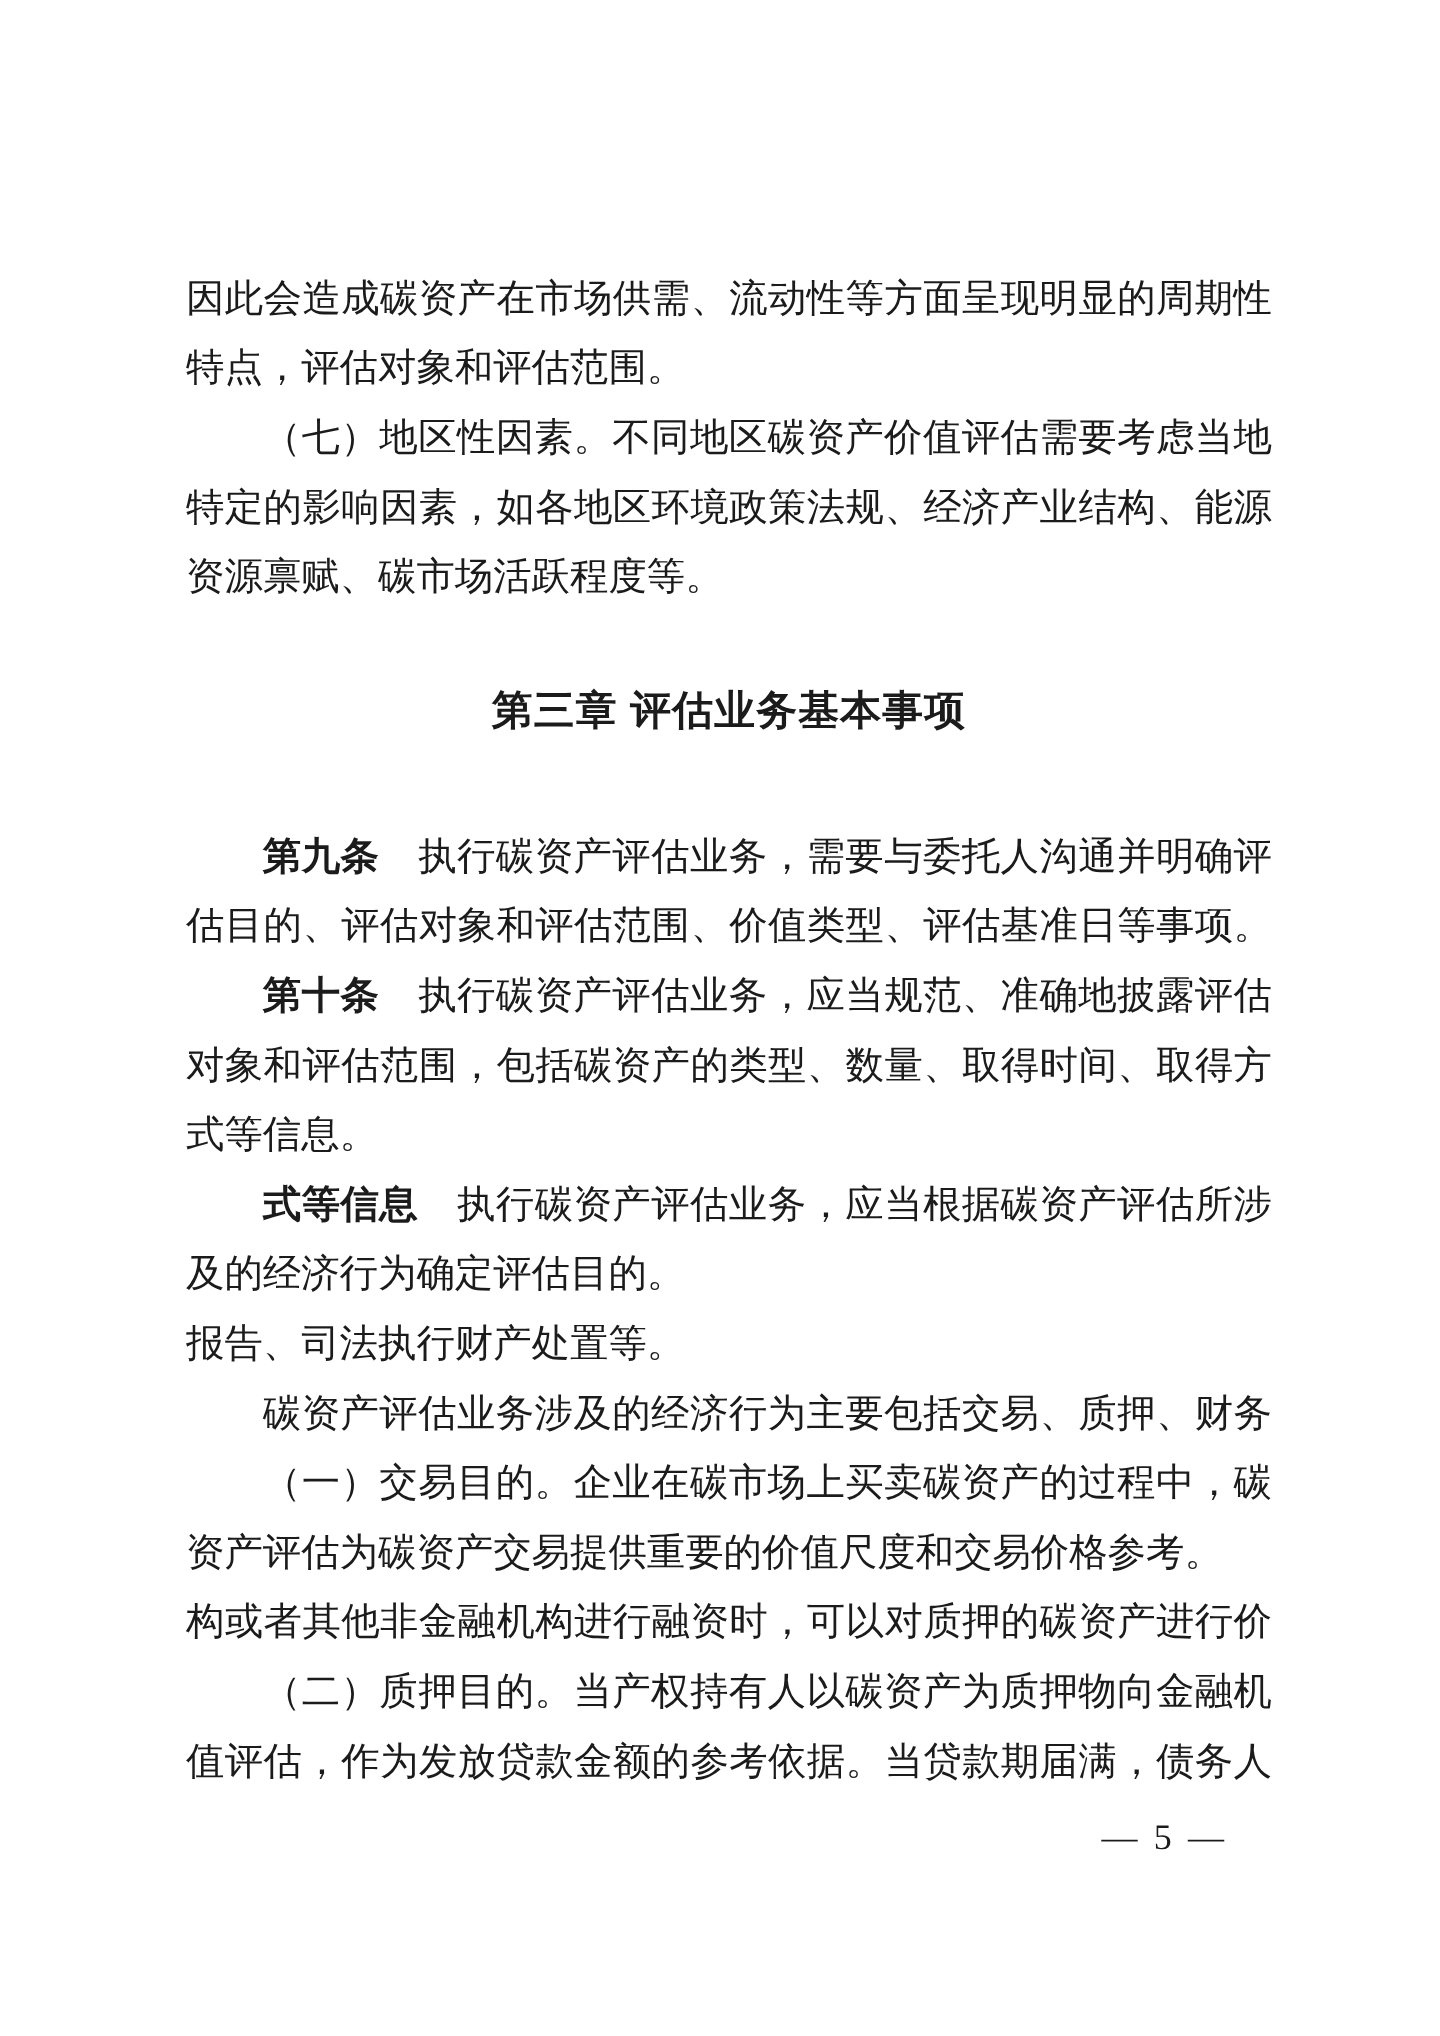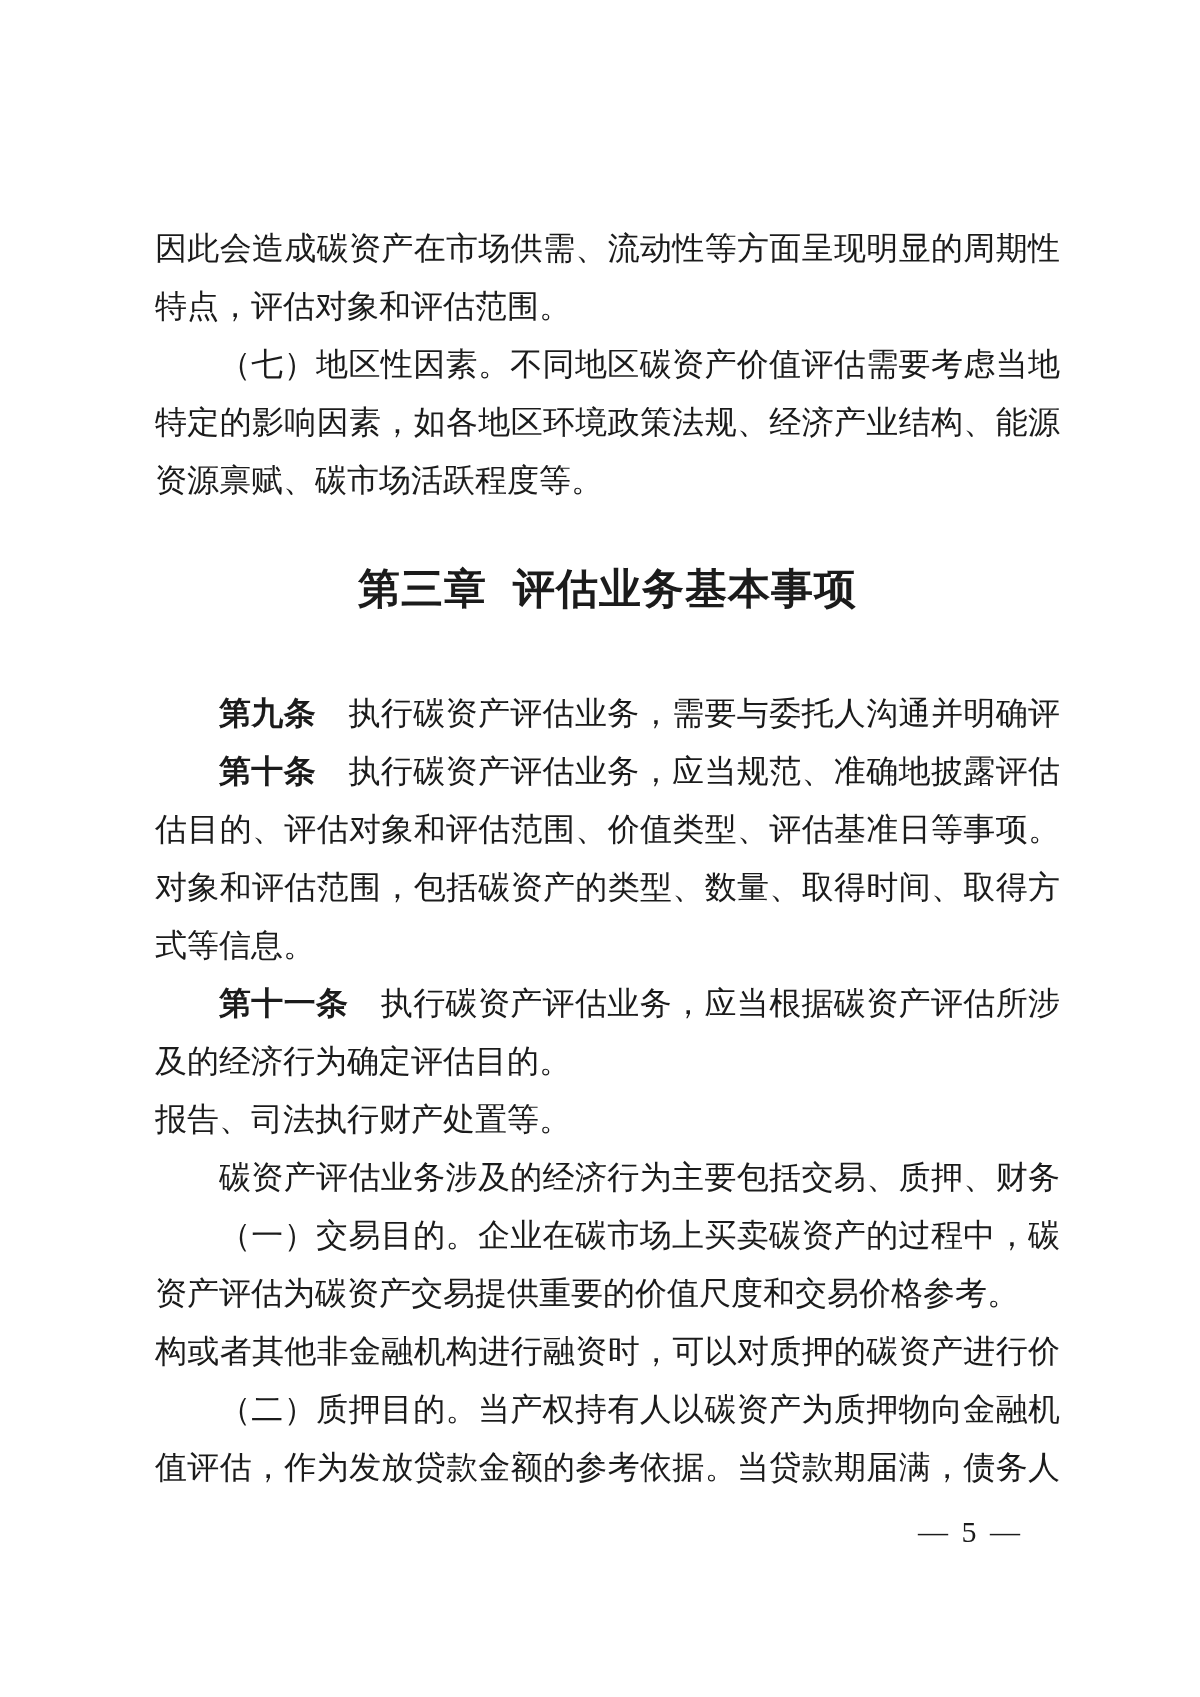--- a/index.html
+++ b/index.html
@@ -41,23 +41,23 @@
     text-align-last: justify;
   }
   .line.indent {
     text-indent: 64px;
   }
   .line .bold {
     font-weight: bold;
     font-family: Liberation Serif, serif;
   }
   .heading-line {
-    font-family: Liberation Mono, monospace;
+    font-family: Liberation Sans, sans-serif;
     font-weight: bold;
-    font-size: 42px;
+    font-size: 34px;
     line-height: 58px;
     height: 58px;
     text-align: left;
     text-align-last: center;
     text-indent: 0;
     margin-top: 54px;
     margin-bottom: 63px;
     letter-spacing: 1px;
   }
   .page-number {
@@ -75,25 +75,25 @@
 
 <div class="page">
   <div class="text-block">
       <div class="line justify"><span>因此会造成碳资产在市场供需、流动性等方面呈现明显的周期性</span></div>
       <div class="line"><span>特点，评估对象和评估范围。</span></div>
       <div class="line indent justify"><span>（七）地区性因素。不同地区碳资产价值评估需要考虑当地</span></div>
       <div class="line justify"><span>特定的影响因素，如各地区环境政策法规、经济产业结构、能源</span></div>
       <div class="line"><span>资源禀赋、碳市场活跃程度等。</span></div>
       <div class="heading-line"><span class="bold">第三章 评估业务基本事项</span></div>
       <div class="line indent justify"><span class="bold">第九条</span><span>　执行碳资产评估业务，需要与委托人沟通并明确评</span></div>
+      <div class="line justify"><span>估目的、评估对象和评估范围、价值类型、评估基准日等事项。</span></div>
       <div class="line indent justify"><span class="bold">第十条</span><span>　执行碳资产评估业务，应当规范、准确地披露评估</span></div>
-      <div class="line justify"><span>估目的、评估对象和评估范围、价值类型、评估基准日等事项。</span></div>
       <div class="line justify"><span>对象和评估范围，包括碳资产的类型、数量、取得时间、取得方</span></div>
       <div class="line"><span>式等信息。</span></div>
-      <div class="line indent justify"><span class="bold">第十一条</span><span>　执行碳资产评估业务，应当根据碳资产评估所涉</span></div>
+      <div class="line indent justify"><span class="bold">式等信息</span><span>　执行碳资产评估业务，应当根据碳资产评估所涉</span></div>
       <div class="line"><span>及的经济行为确定评估目的。</span></div>
       <div class="line"><span>报告、司法执行财产处置等。</span></div>
       <div class="line indent justify"><span>碳资产评估业务涉及的经济行为主要包括交易、质押、财务</span></div>
       <div class="line indent justify"><span>（一）交易目的。企业在碳市场上买卖碳资产的过程中，碳</span></div>
       <div class="line"><span>资产评估为碳资产交易提供重要的价值尺度和交易价格参考。</span></div>
       <div class="line justify"><span>构或者其他非金融机构进行融资时，可以对质押的碳资产进行价</span></div>
       <div class="line indent justify"><span>（二）质押目的。当产权持有人以碳资产为质押物向金融机</span></div>
       <div class="line justify"><span>值评估，作为发放贷款金额的参考依据。当贷款期届满，债务人</span></div>
     </div>
   <div class="page-number">— 5 —</div>

